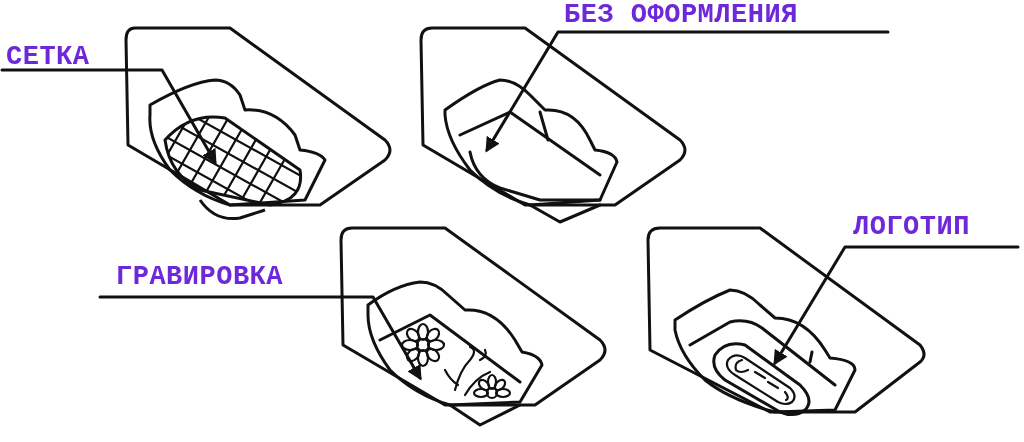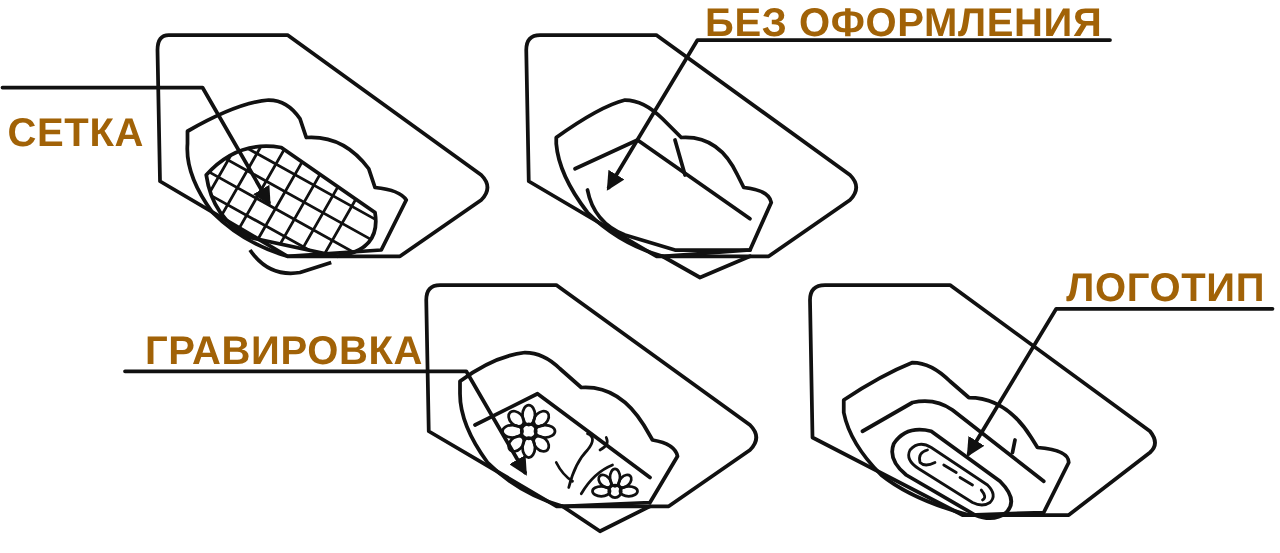--- a/index.html
+++ b/index.html
@@ -1,26 +1,26 @@
 <!DOCTYPE html>
 <html><head>
 <meta charset="utf-8">
 <style>
   html,body{margin:0;padding:0;background:#fff;}
   body{width:1024px;height:442px;overflow:hidden;position:relative;font-family:"Liberation Sans",sans-serif;}
-  .label{position:absolute;font-family:Liberation Sans, sans-serif;font-weight:bold;font-size:32px;color:#a16207;letter-spacing:0.5px;line-height:1;white-space:nowrap;}
+  .label{position:absolute;font-family:Liberation Mono, monospace;font-weight:bold;font-size:27px;color:#6d28d9;letter-spacing:0.5px;line-height:1;white-space:nowrap;}
   svg{position:absolute;left:0;top:0;}
   .s{fill:none;stroke:#111;stroke-width:3;stroke-linejoin:round;stroke-linecap:round;}
   .t{fill:none;stroke:#111;stroke-width:2.2;stroke-linejoin:round;stroke-linecap:round;}
   .f{fill:#fff;stroke:#111;stroke-width:3;stroke-linejoin:round;}
 </style>
 </head>
 <body>
 
-<div class="label" style="left:6px;top:44px;margin-top:46px;">СЕТКА</div>
+<div class="label" style="left:6px;top:44px;">СЕТКА</div>
 <div class="label" style="left:564px;top:2px;">БЕЗ ОФОРМЛЕНИЯ</div>
 <div class="label" style="left:116px;top:264px;">ГРАВИРОВКА</div>
 <div class="label" style="left:853px;top:214px;text-align:right;">ЛОГОТИП</div>
 
 <svg width="1024" height="442" viewBox="0 0 1024 442">
   <defs>
     <marker id="arr" viewBox="0 0 10 10" refX="8" refY="5" markerWidth="5" markerHeight="5" orient="auto">
       <path d="M0,0 L10,5 L0,10 z" fill="#111"></path>
     </marker>
     <clipPath id="meshclip">

